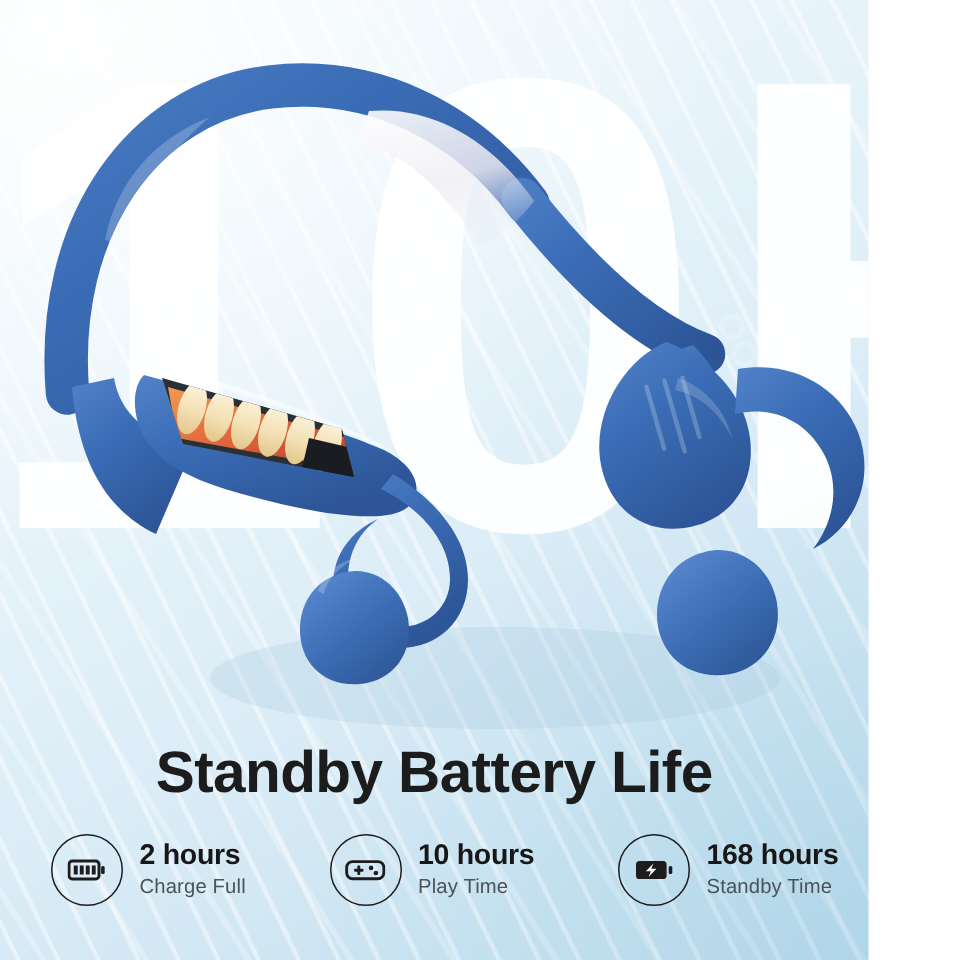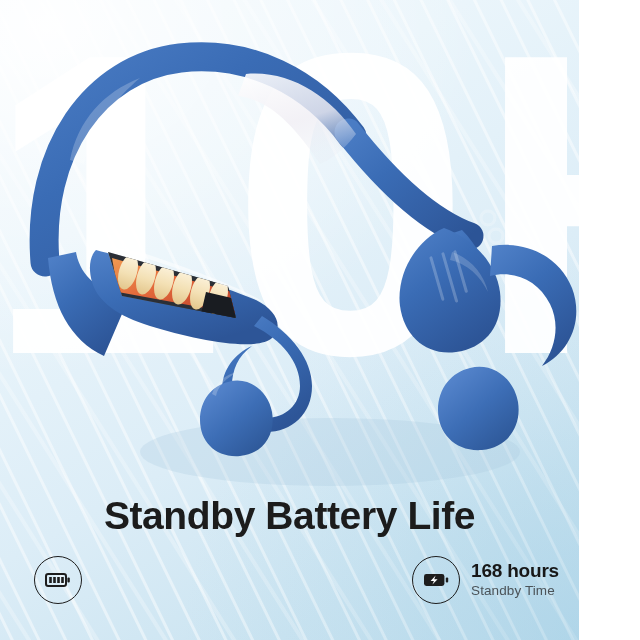--- a/index.html
+++ b/index.html
@@ -246,22 +246,41 @@
       <div class="feature-icon">
         <svg width="26" height="16" viewBox="0 0 26 16">
           <rect x="1" y="2" width="20" height="12" rx="2.2" fill="none" stroke="#1d1d1d" stroke-width="2"></rect>
           <rect x="4.2" y="5" width="2.6" height="6" fill="#1d1d1d"></rect>
           <rect x="8.2" y="5" width="2.6" height="6" fill="#1d1d1d"></rect>
           <rect x="12.2" y="5" width="2.6" height="6" fill="#1d1d1d"></rect>
           <rect x="16.2" y="5" width="2.6" height="6" fill="#1d1d1d"></rect>
           <rect x="22.4" y="5.4" width="2.4" height="5.2" rx="1" fill="#1d1d1d"></rect>
         </svg>
       </div>
+      <div class="feature-text">
+        <span class="feature-value">2 hours</span>
+        <span class="feature-label">Charge Full</span>
+      </div>
     </div>
 
+    <div class="feature">
+      <div class="feature-icon">
+        <svg width="27" height="18" viewBox="0 0 27 18">
+          <rect x="1.1" y="3.4" width="24.8" height="11.4" rx="4" fill="none" stroke="#1d1d1d" stroke-width="1.9"></rect>
+          <rect x="6.1" y="8.2" width="6.2" height="1.9" rx="0.6" fill="#1d1d1d"></rect>
+          <rect x="8.25" y="6.05" width="1.9" height="6.2" rx="0.6" fill="#1d1d1d"></rect>
+          <circle cx="17.4" cy="7.6" r="1.55" fill="#1d1d1d"></circle>
+          <circle cx="20.6" cy="11" r="1.55" fill="#1d1d1d"></circle>
+        </svg>
+      </div>
+      <div class="feature-text">
+        <span class="feature-value">10 hours</span>
+        <span class="feature-label">Play Time</span>
+      </div>
+    </div>
 
     <div class="feature">
       <div class="feature-icon">
         <svg width="26" height="16" viewBox="0 0 26 16">
           <rect x="1" y="2" width="20.4" height="12" rx="2.4" fill="#1d1d1d"></rect>
           <rect x="22.8" y="5.4" width="2.4" height="5.2" rx="1" fill="#1d1d1d"></rect>
           <path d="M12.6 3.6 L7.6 8.9 L10.9 8.9 L9.4 12.6 L14.6 7.2 L11.2 7.2 Z" fill="#ffffff"></path>
         </svg>
       </div>
       <div class="feature-text">

